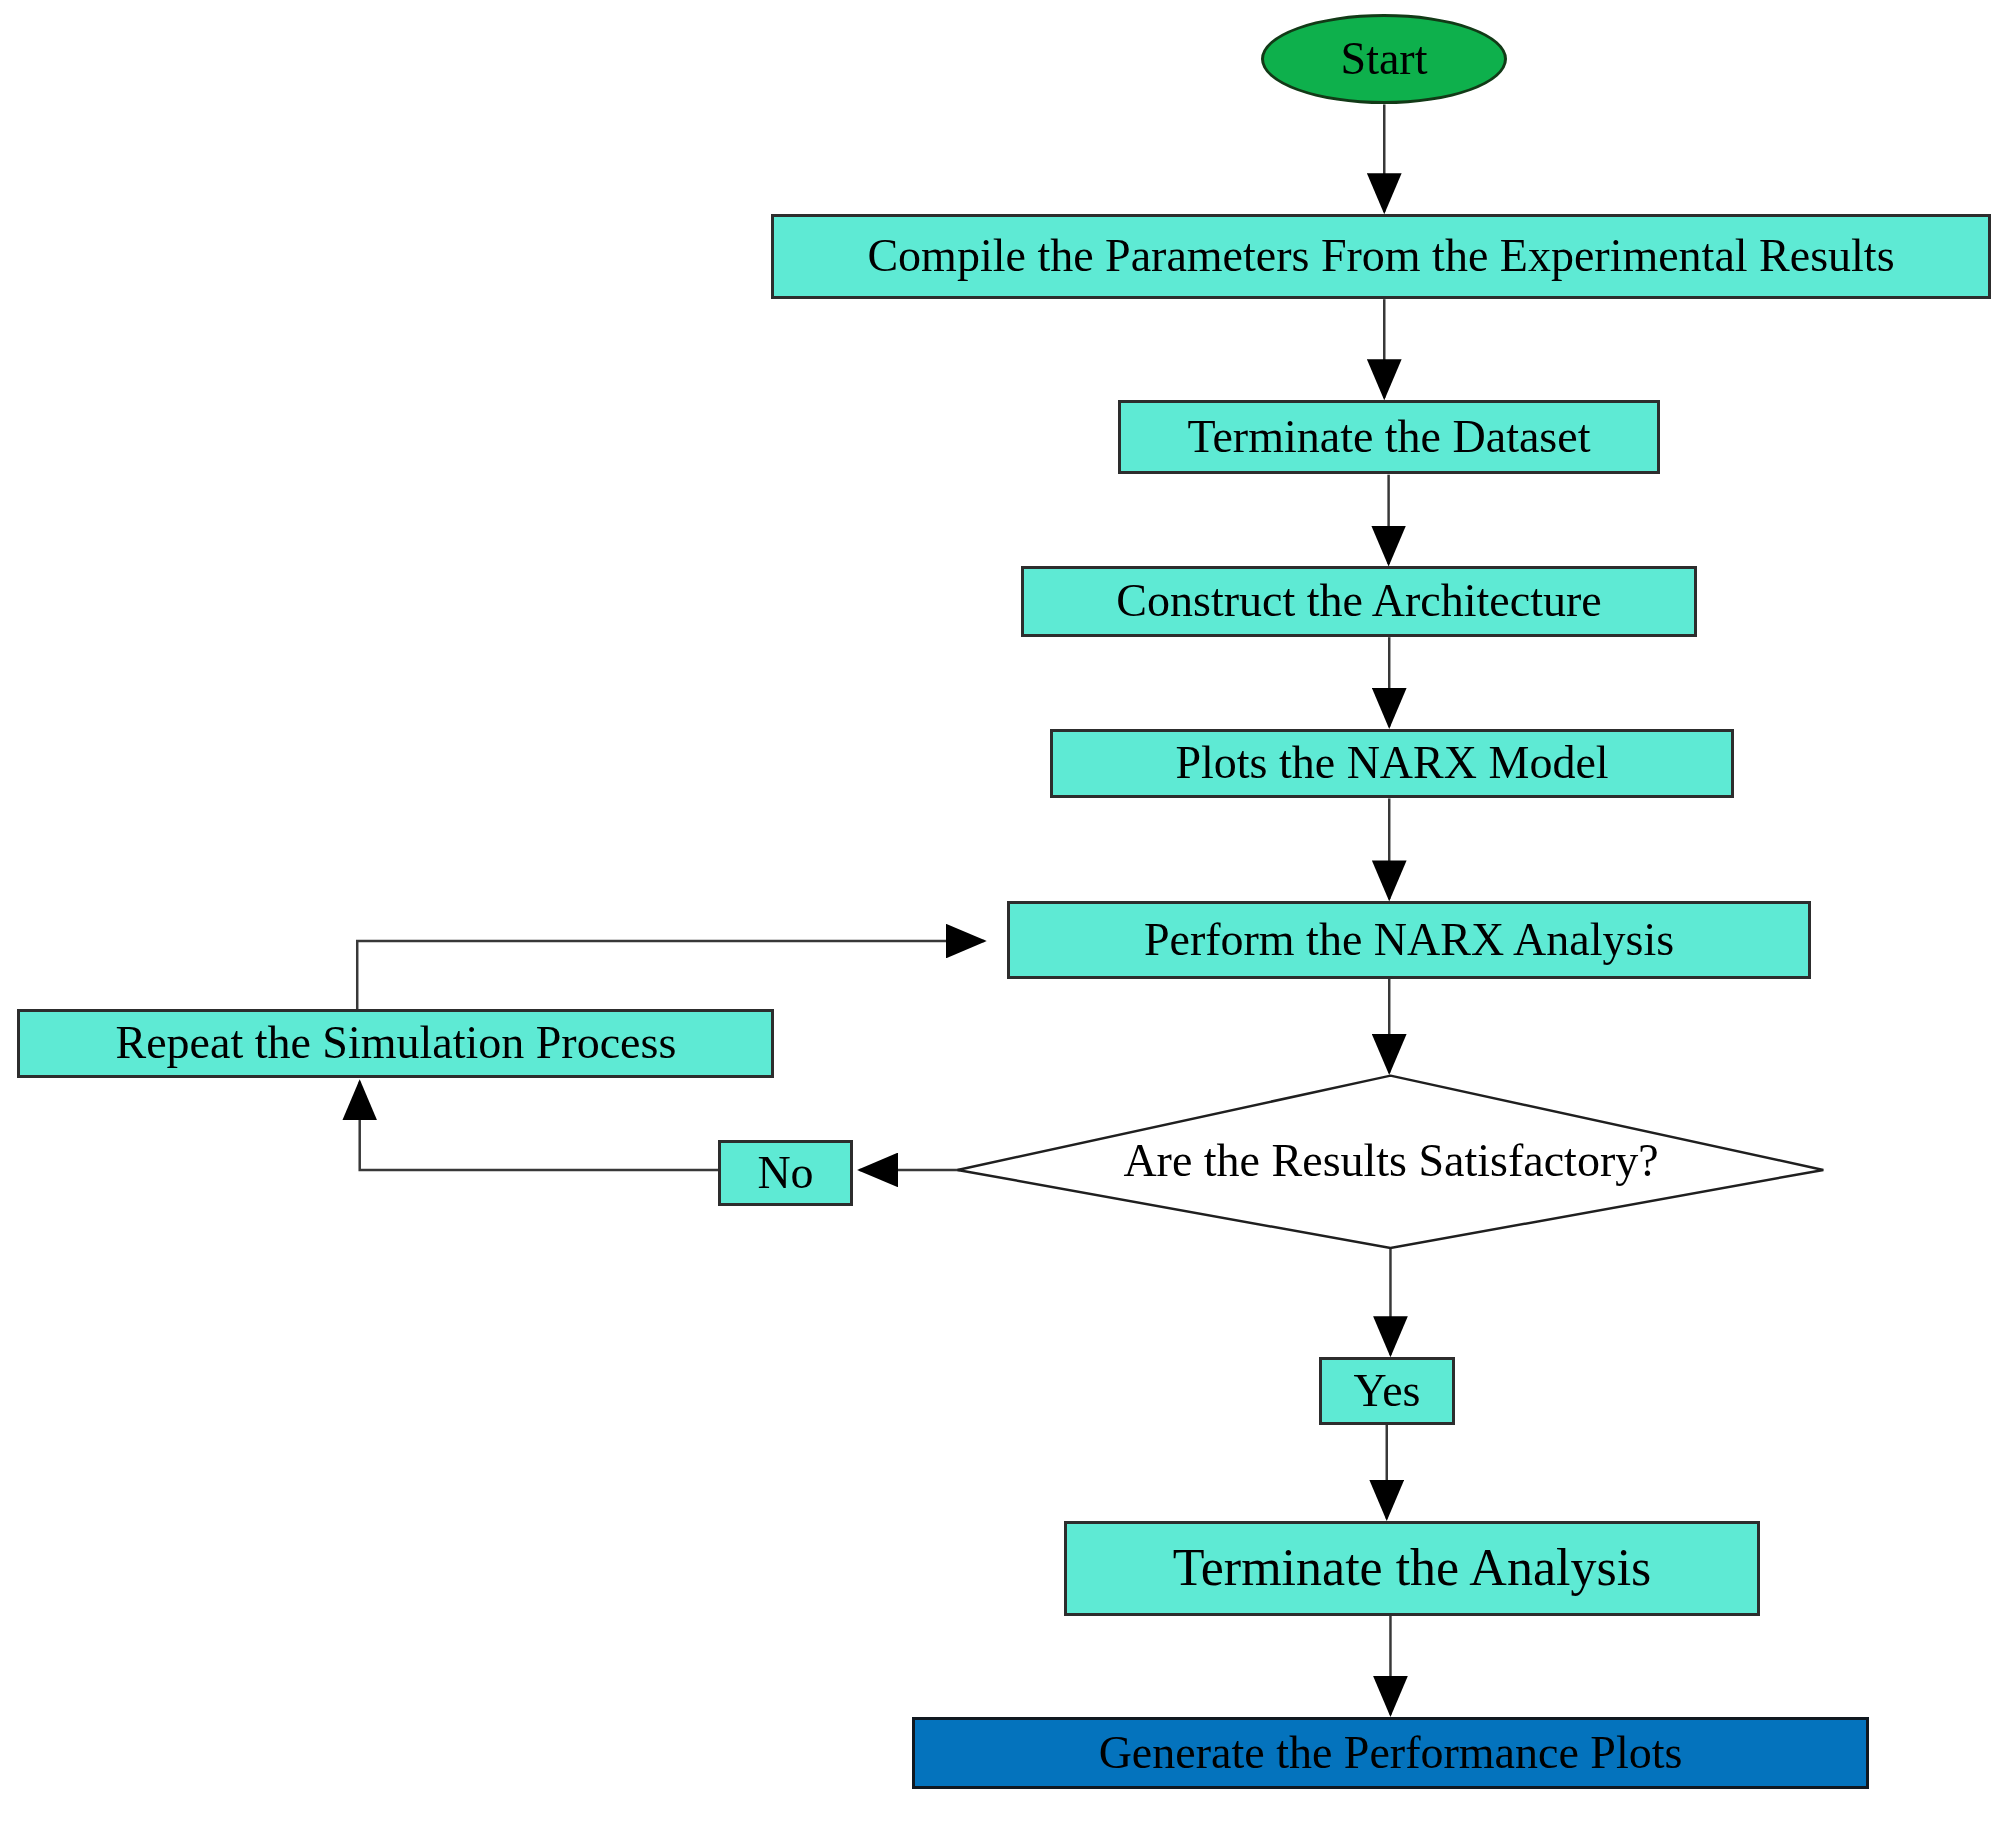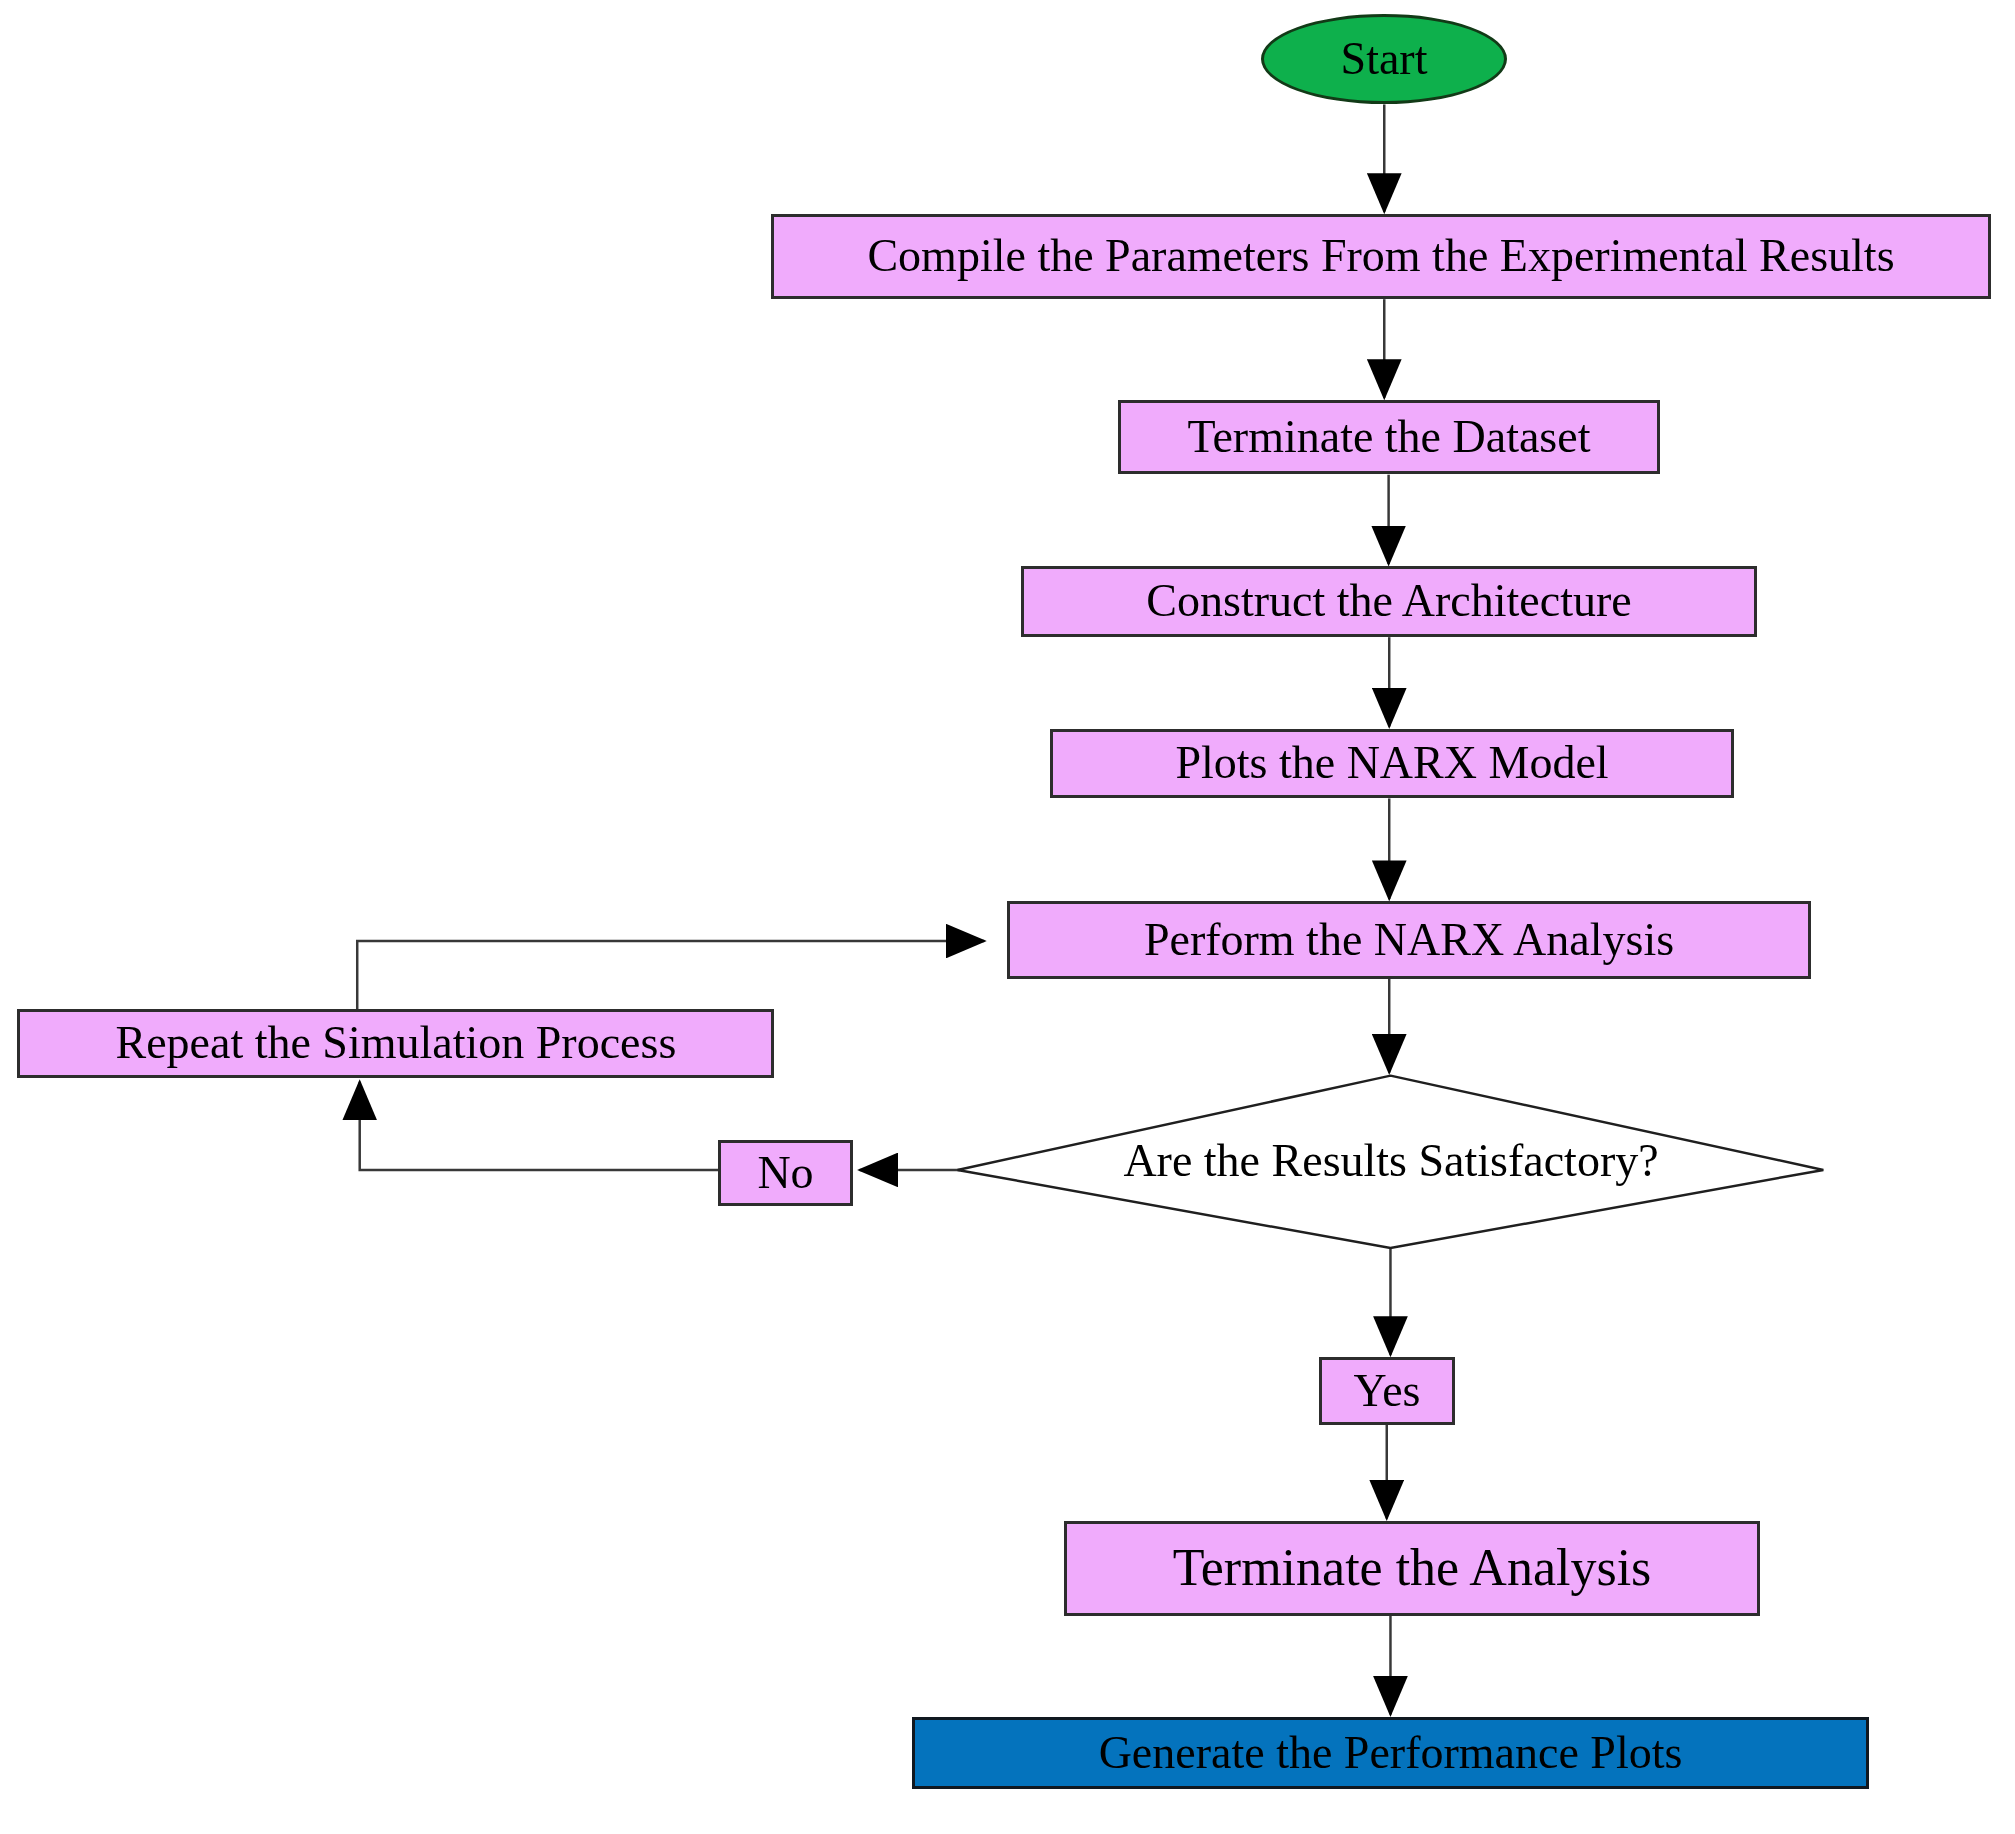--- a/index.html
+++ b/index.html
@@ -18,39 +18,39 @@
     left: 0; top: 0;
     width: 2015px; height: 1835px;
   }
   .node {
     position: absolute;
     box-sizing: border-box;
     display: flex;
     align-items: center;
     justify-content: center;
     text-align: center;
-    background: #f0abfc;
+    background: #5eead4;
     border: 3.1px solid #2d2d2d;
     font-size: 46px;
     line-height: 1.05;
     white-space: nowrap;
   }
   .terminator {
     border-radius: 50%;
     border-width: 3.7px;
     border-color: #123a17;
   }
   .label-overlay {
     background: transparent;
     border: none;
   }
   .n-start      { left: 1261px; top: 14.3px;   width: 246px;  height: 90px; }
   .n-compile    { left: 771px; top: 214px;  width: 1220px; height: 85px; }
   .n-dataset    { left: 1118px; top: 400px;  width: 542px;  height: 74px; }
-  .n-arch       { left: 1021px; top: 566px;  width: 736px; height: 71px; }
+  .n-arch       { left: 1021px; top: 566px;  width: 676px; height: 71px; }
   .n-train      { left: 1050px; top: 729px; width: 684px; height: 69px; }
   .n-perform    { left: 987px; top: 901px; width: 804px; height: 78px; margin-left: 20px; }
   .n-repeat     { left: 17.4px;   top: 1009px; width: 757px; height: 69px; }
   .n-decision   { left: 958px; top: 1075px; width: 866px; height: 172px; }
   .n-no         { left: 718px; top: 1140px; width: 135px;  height: 66px; }
   .n-yes        { left: 1319px; top: 1357px; width: 136px;  height: 68px; }
   .n-terminate  { left: 1042px; top: 1521px; width: 696px; height: 95px; font-size: 52px; margin-left: 22px; }
   .n-generate   { left: 912px; top: 1717px; width: 957px; height: 72px;
                   border-color: #101820; color: #000000; }
 </style>

